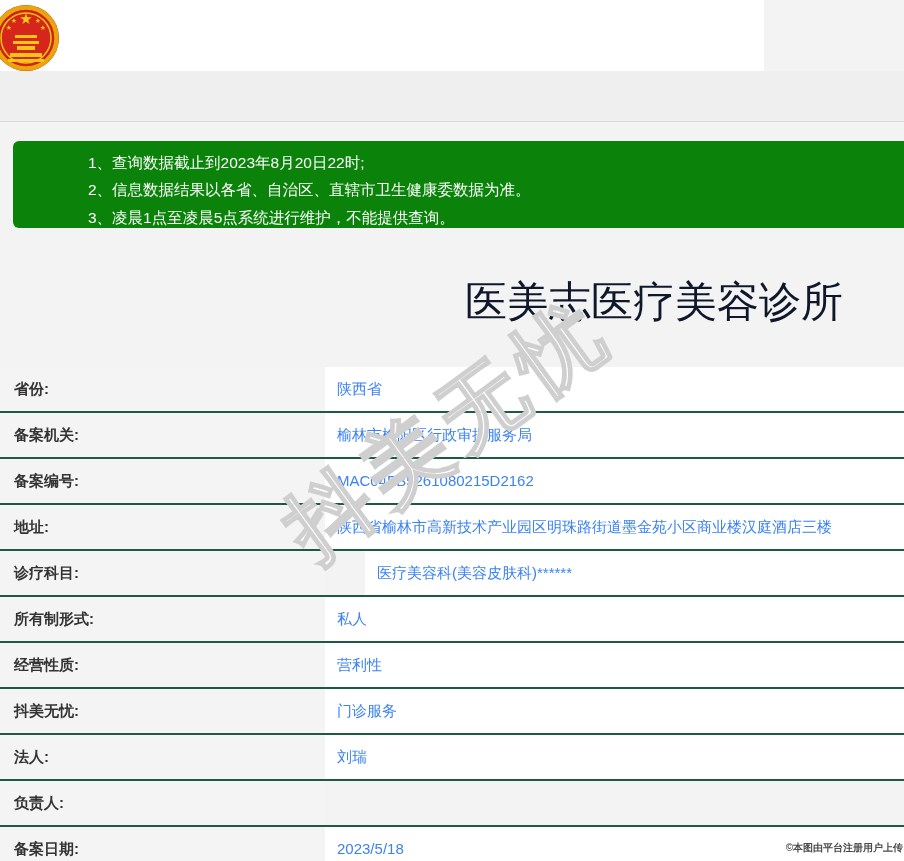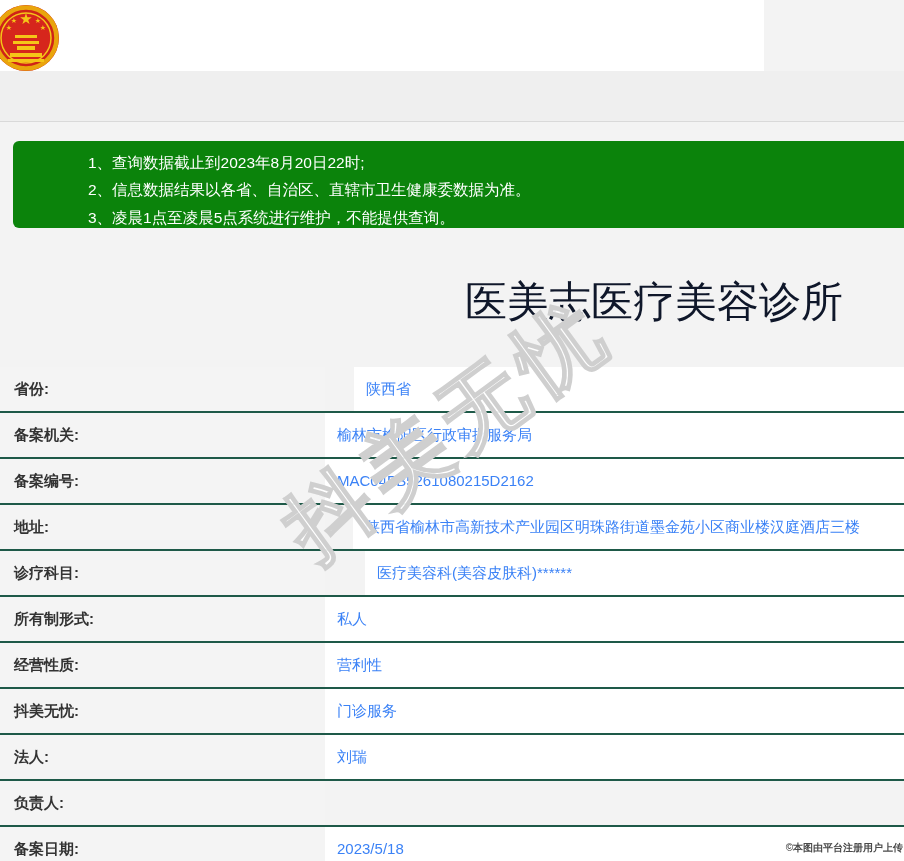--- a/index.html
+++ b/index.html
@@ -155,36 +155,36 @@
 
     <div class="notice-item">2、信息数据结果以各省、自治区、直辖市卫生健康委数据为准。</div>
 
     <div class="notice-item">3、凌晨1点至凌晨5点系统进行维护，不能提供查询。</div>
   </div>
 
 <div class="facility-title">医美志医疗美容诊所</div>
 
 <div class="info-table">
 
-    <div class="info-row" style="border-bottom-color: rgb(30, 89, 72); gap: 29px;">
+    <div class="info-row" style="border-bottom-color: rgb(30, 89, 72);">
       <div class="cell-label">省份:</div>
       <div class="cell-value">陕西省</div>
     </div>
 
     <div class="info-row" style="border-bottom-color: rgb(30, 89, 72);">
       <div class="cell-label">备案机关:</div>
       <div class="cell-value">榆林市榆阳区行政审批服务局</div>
     </div>
 
     <div class="info-row" style="border-bottom-color: rgb(30, 89, 72);">
       <div class="cell-label">备案编号:</div>
       <div class="cell-value">MAC04FB5261080215D2162</div>
     </div>
 
-    <div class="info-row" style="border-bottom-color: rgb(30, 89, 72); gap: 28px;">
+    <div class="info-row" style="border-bottom-color: rgb(30, 89, 72);">
       <div class="cell-label">地址:</div>
       <div class="cell-value">陕西省榆林市高新技术产业园区明珠路街道墨金苑小区商业楼汉庭酒店三楼</div>
     </div>
 
     <div class="info-row" style="border-bottom-color: rgb(30, 89, 72); gap: 40px;">
       <div class="cell-label">诊疗科目:</div>
       <div class="cell-value">医疗美容科(美容皮肤科)******</div>
     </div>
 
     <div class="info-row" style="border-bottom-color: rgb(30, 89, 72);">

